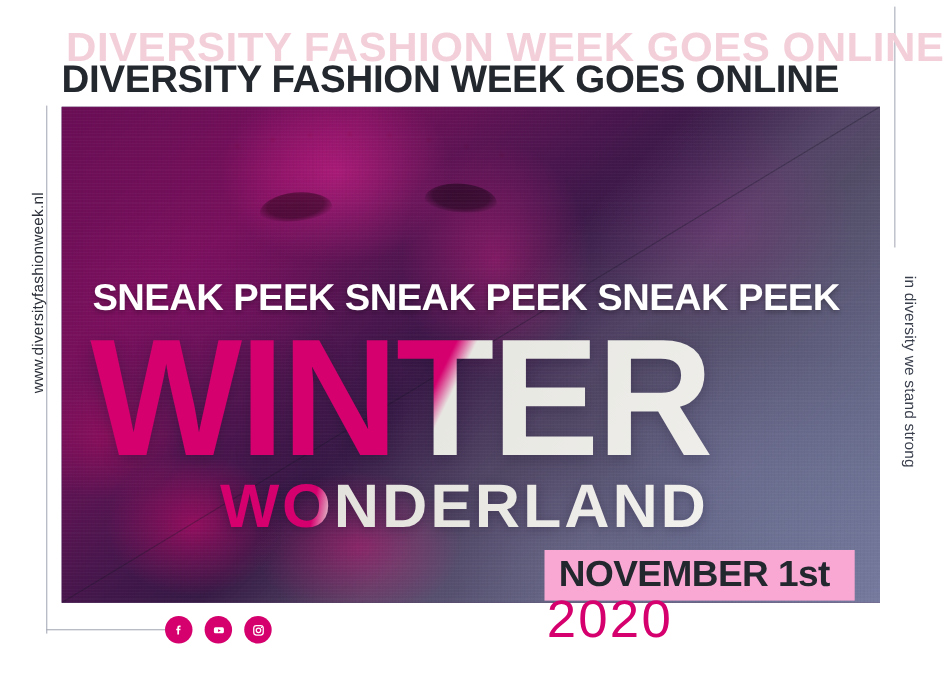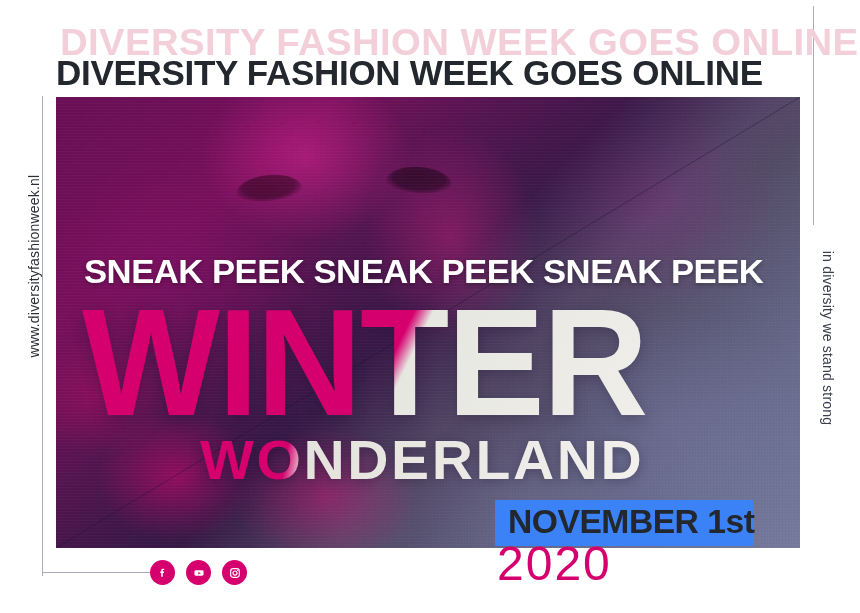--- a/index.html
+++ b/index.html
@@ -197,22 +197,22 @@
     -webkit-background-clip:text;
     background-clip:text;
     color:transparent;
     -webkit-text-fill-color:transparent;
     filter:drop-shadow(0 2px 5px rgba(20,10,40,.30));
   }
 
   
   .date-box {
     position:absolute; left:495px; top:500px;
-    background:#3b82f6;
-    padding:3px 3px 5px 13px;
+    background:#f9a8d4;
+    padding:3px 27px 5px 13px;
   }
   .date-main {
     font-size:33px; font-weight:bold;
     color:#23272e;
     letter-spacing:-0.5px;
     white-space:nowrap;
     transform:scaleX(1.02);
     transform-origin:left center;
     display:inline-block;
   }

